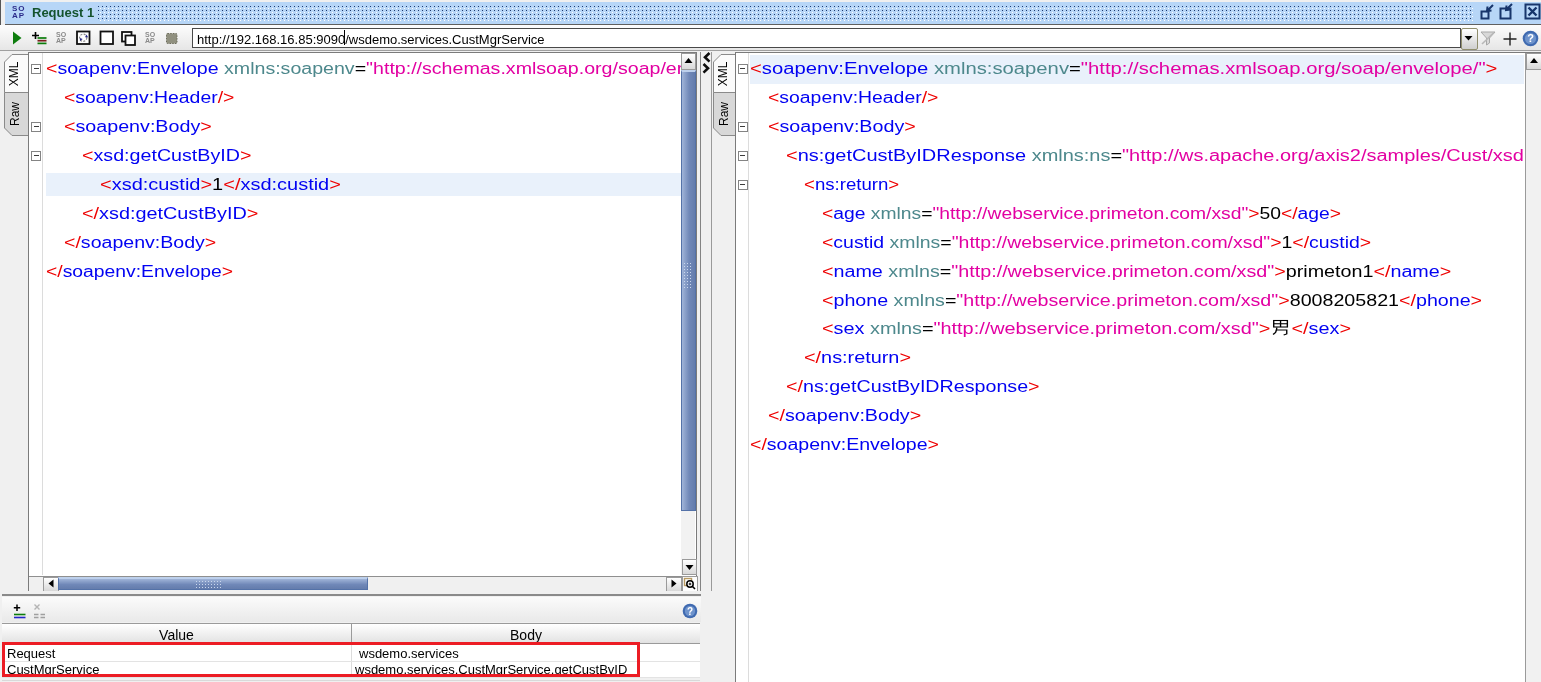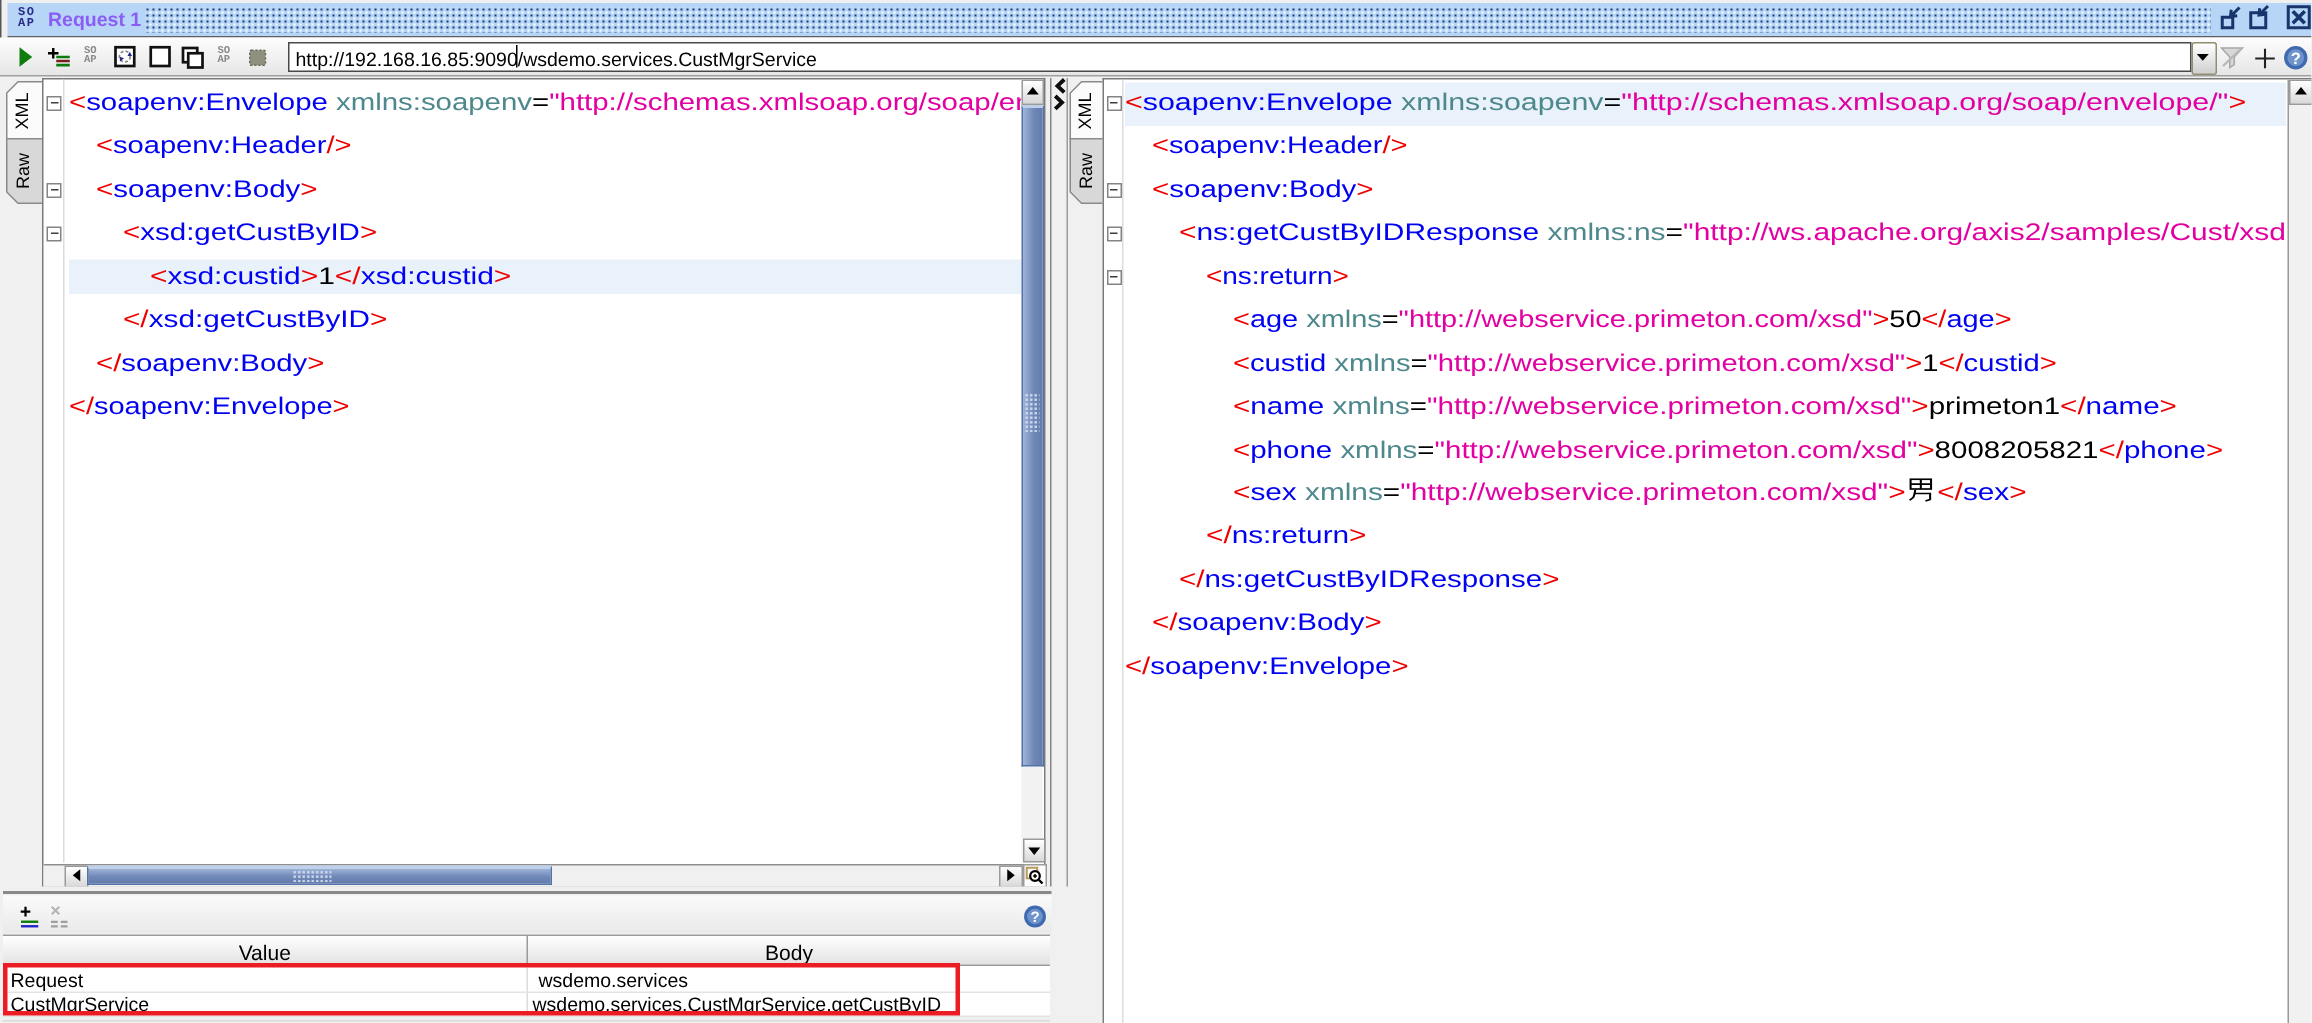--- a/index.html
+++ b/index.html
@@ -2,22 +2,22 @@
 <html><head><meta charset="utf-8">
 <style>
   html,body{margin:0;padding:0}
   body{width:1541px;height:682px;position:relative;overflow:hidden;background:#f0f0f0;font-family:"Liberation Sans",sans-serif}
   .abs{position:absolute}
   #titlebar{left:5px;top:1.5px;width:1536px;height:22px;background:#b7d6f7}
   #titledots{left:97px;top:4.5px;width:1377px;height:17px;
     background-image:radial-gradient(circle 0.8px at 1.5px 1.5px, #1d3b72 96%, rgba(0,0,0,0)),radial-gradient(circle 0.8px at 3.5px 3.5px, #ffffff 96%, rgba(255,255,255,0));
     background-size:4px 4px,4px 4px}
   #titlebar-border{left:5px;top:23.5px;width:1536px;height:1.5px;background:#606060}
-  .soapicon{font-family:Liberation Mono, monospace;font-weight:bold;white-space:pre;text-align:left}
-  #title-text{left:32px;top:5px;font-size:13px;font-weight:bold;color:#8b5cf6}
+  .soapicon{font-family:Liberation Sans, sans-serif;font-weight:bold;white-space:pre;text-align:left}
+  #title-text{left:32px;top:5px;font-size:13px;font-weight:bold;color:#14532d}
   #toolbar{left:0px;top:25px;width:1541px;height:25px;background:linear-gradient(#fdfdfd,#e6e6e6);border-bottom:1px solid #9f9f9f}
   #urlbox{left:192px;top:28px;width:1267px;height:18px;background:#fff;border:1px solid #494949}
   #urltext{left:197px;top:32px;font-size:13px;color:#000;white-space:pre}
   #caret{left:344px;top:30px;width:1px;height:15px;background:#000}
   #combobtn{left:1461px;top:28px;width:15px;height:20px;background:linear-gradient(#ffffff,#cfcfcf);border:1px solid #908e6e;border-radius:2px}
   .editorbox{background:#fff;border:1px solid #7b7b7b}
   .code{position:absolute;font-size:16px;white-space:pre;line-height:28.9px;color:#000;overflow:hidden}
   .code .t{color:#ee0000}.code .e{color:#0202f2}.code .a{color:#4d888c}.code .v{color:#e200a2}
   .cline{height:28.9px} .sc{display:inline-block;transform-origin:0 50%;vertical-align:baseline}
   .fold{position:absolute;width:8px;height:8px;border:1px solid #848484;background:#fff}

